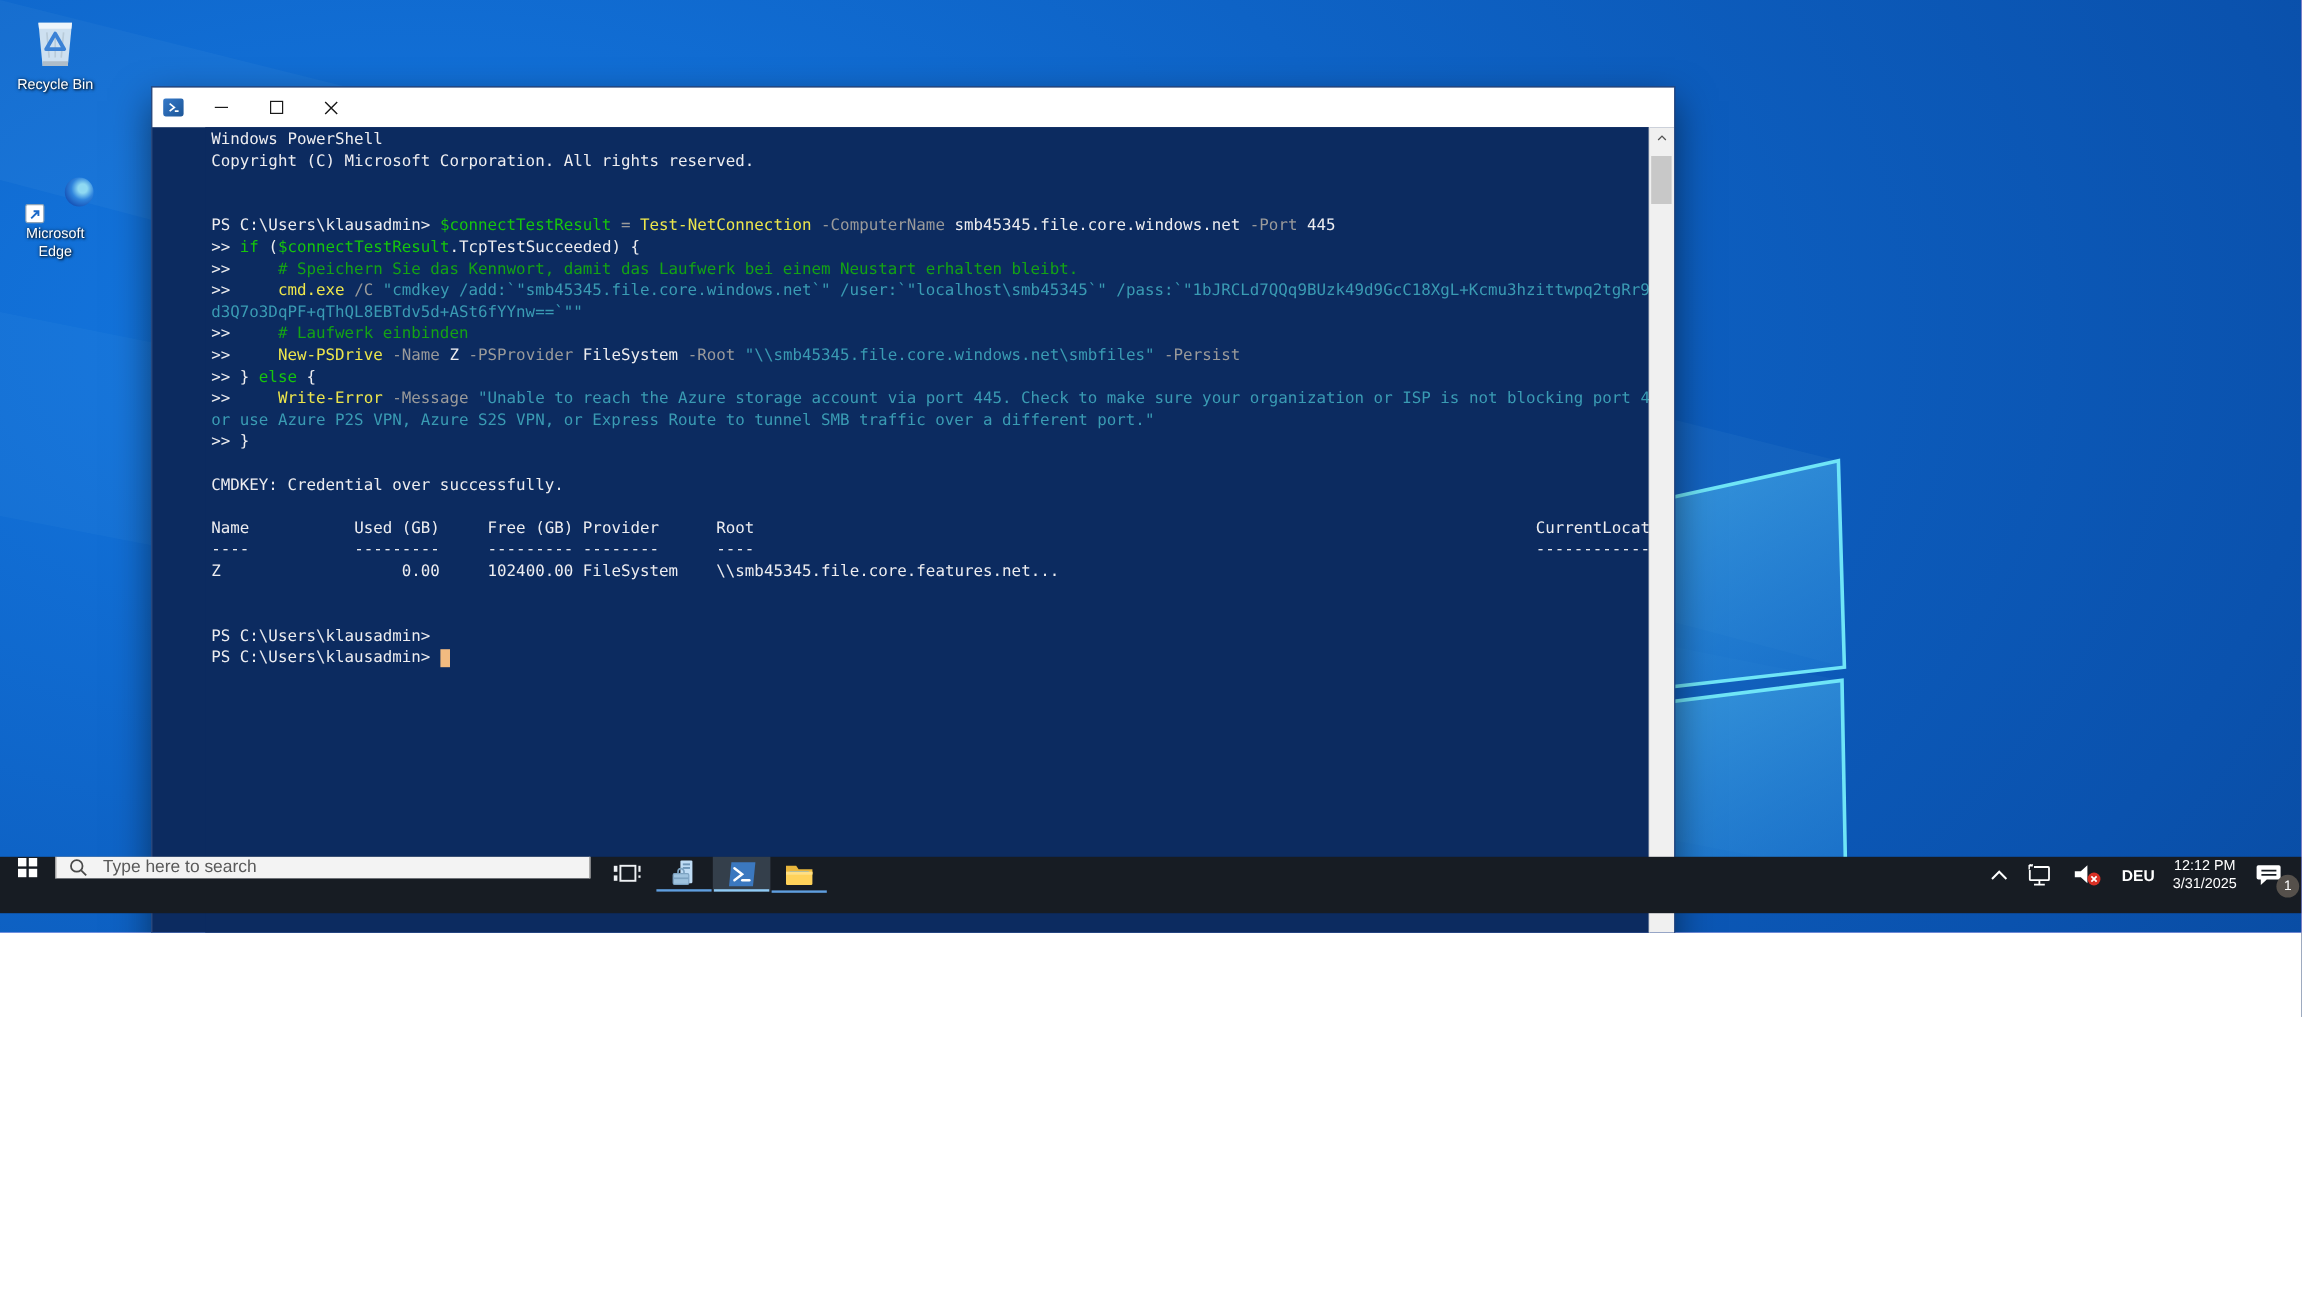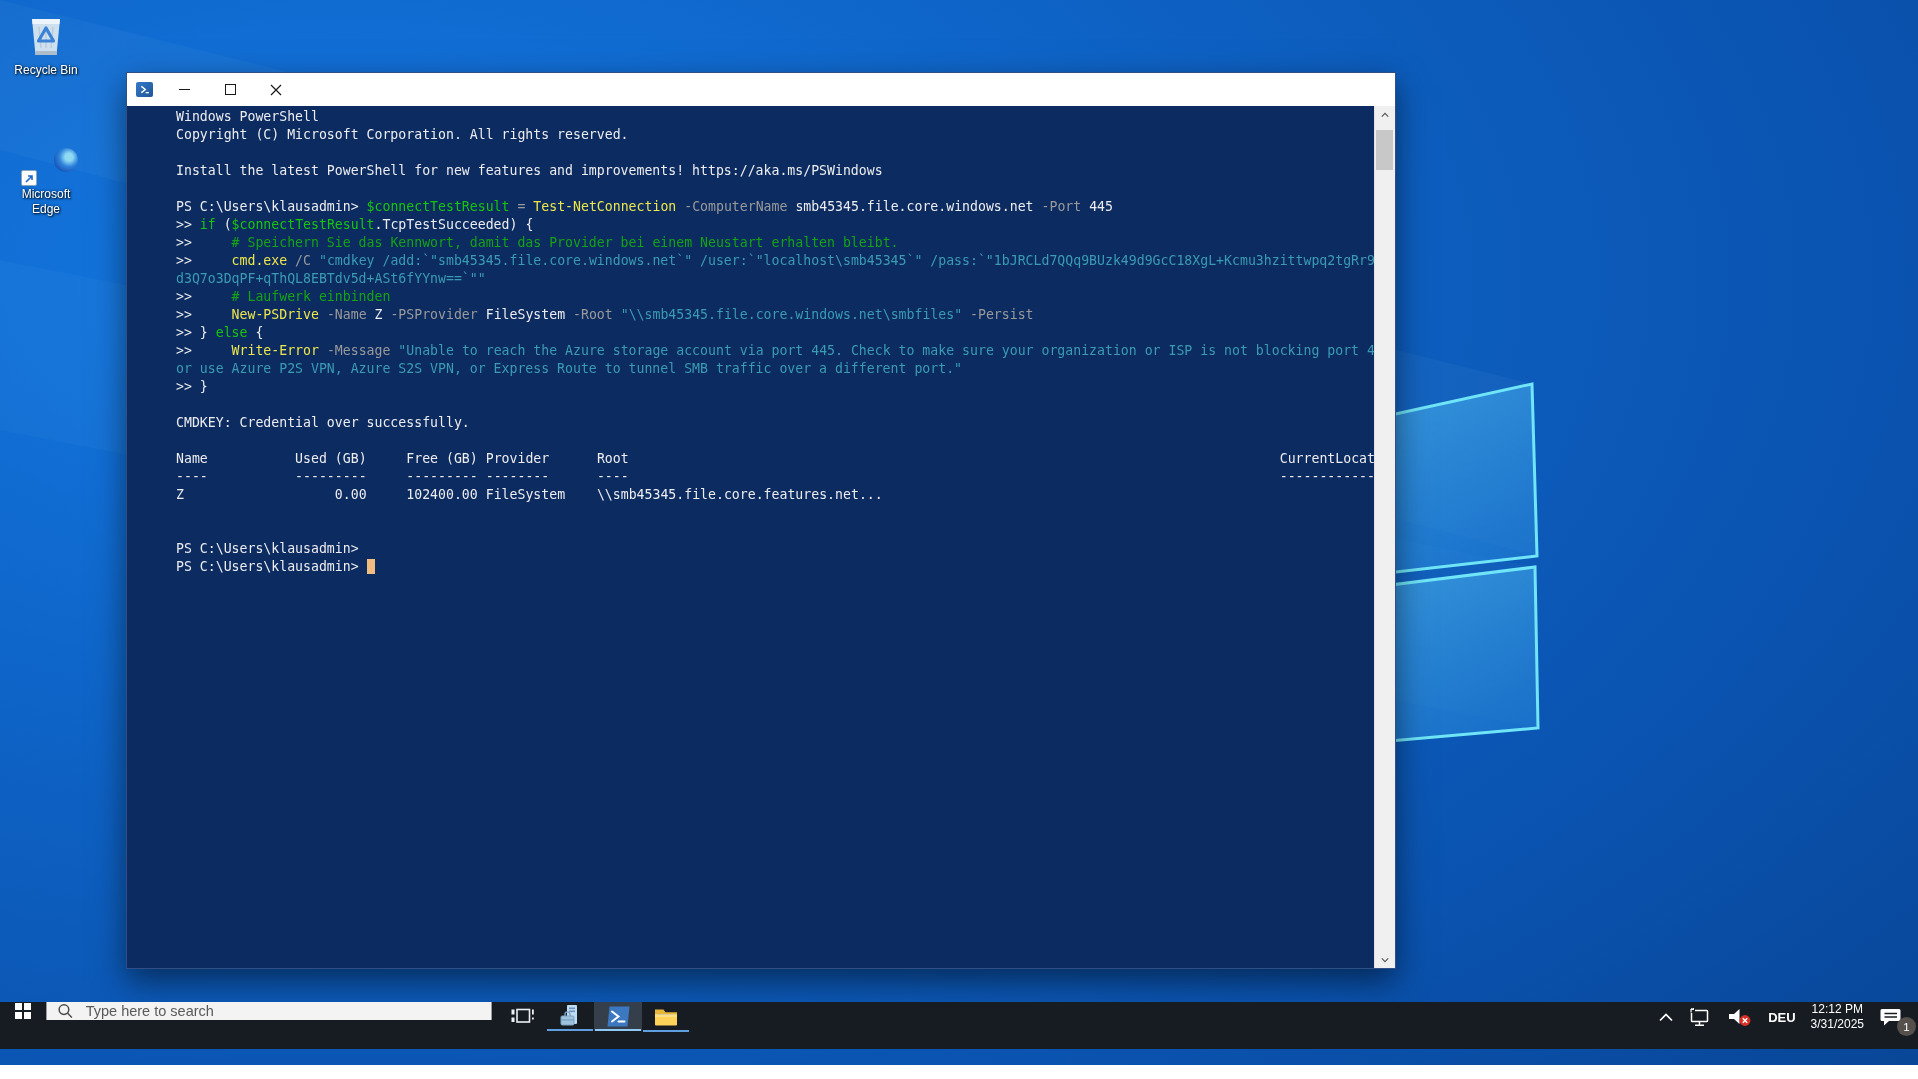--- a/index.html
+++ b/index.html
@@ -1,17 +1,17 @@
 <!DOCTYPE html>
 <html style="--terminal_bg: #0C2B60; --term_text: #EDEDF0; --term_yellow: #EDE64C; --term_gray: #9A9A9A; --term_string: #3A9BB3; --term_green: #16C60C; --term_comment: #14A314; --term_cursor: #F2BB80; --titlebar_bg: #FFFFFF; --titlebar_text: #000000; --scrollbar_track: #F0F0F0; --scrollbar_thumb: #C8C8C8; --taskbar_bg: #171C23; --underline: #5F9EDF; --search_bg: #F3F3F3; --search_text: #595959; --pane_border: #6FE5F7;"><head>
 <meta charset="utf-8">
 <style>
   html,body{margin:0;padding:0;width:1918px;height:1079px;overflow:hidden;
     font-family:"Liberation Sans",sans-serif;-webkit-font-smoothing:antialiased;}
-  .desktop{position:relative;width:1918px;height:1065px;overflow:hidden;background:#8b5cf6;}
+  .desktop{position:relative;width:1918px;height:777px;overflow:hidden;background:#8b5cf6;}
   .wallpaper{position:absolute;inset:0;}
 
   
   .desk-icon{position:absolute;width:78px;text-align:center;cursor:default;}
   .desk-icon .ico{display:block;margin:0 auto;}
   .desk-label{margin-top:3px;font-size:12px;line-height:15px;color:#fff;
     text-shadow:1px 1px 2px rgba(0,0,0,.9),0 0 3px rgba(0,0,0,.6);}
   .edge-logo{width:42px;height:42px;border-radius:50%;margin:3px auto 0;position:relative;
     background:conic-gradient(from 140deg at 52% 45%,#33c86a 0deg,#45c2e8 80deg,#2e86dc 150deg,#1b59be 210deg,#2aa7e0 300deg,#7ed95f 345deg,#33c86a 360deg);}
   .edge-logo::after{content:"";position:absolute;left:8px;top:12px;width:24px;height:24px;border-radius:50%;
@@ -147,25 +147,24 @@
             </svg>
         </button>
       </span>
     </div>
 
     <div class="console">
       <div class="console-text">
           <div class="tline"><span class="c-w">Windows PowerShell</span></div>
           <div class="tline"><span class="c-w">Copyright (C) Microsoft Corporation. All rights reserved.</span></div>
           <div class="tline"></div>
-          <div class="tline"><span class="c-w">Install the latest PowerShell for new features and improvements! https://aka.ms/PSWindows</span></div>
           <div class="tline"></div>
           <div class="tline"><span class="c-w">PS C:\Users\klausadmin&gt; </span><span class="c-v">$connectTestResult</span><span class="c-w"> </span><span class="c-g">=</span><span class="c-w"> </span><span class="c-y">Test-NetConnection</span><span class="c-w"> </span><span class="c-g">-ComputerName</span><span class="c-w"> smb45345.file.core.windows.net </span><span class="c-g">-Port</span><span class="c-w"> 445</span></div>
           <div class="tline"><span class="c-w">&gt;&gt; </span><span class="c-v">if</span><span class="c-w"> (</span><span class="c-v">$connectTestResult</span><span class="c-w">.TcpTestSucceeded) {</span></div>
-          <div class="tline"><span class="c-w">&gt;&gt; </span><span class="c-cm">    # Speichern Sie das Kennwort, damit das Provider bei einem Neustart erhalten bleibt.</span></div>
+          <div class="tline"><span class="c-w">&gt;&gt; </span><span class="c-cm">    # Speichern Sie das Kennwort, damit das Laufwerk bei einem Neustart erhalten bleibt.</span></div>
           <div class="tline wrap-all"><span class="c-w">&gt;&gt;     </span><span class="c-y">cmd.exe</span><span class="c-w"> </span><span class="c-g">/C</span><span class="c-w"> </span><span class="c-s">"cmdkey /add:`"smb45345.file.core.windows.net`" /user:`"localhost\smb45345`" /pass:`"1bJRCLd7QQq9BUzk49d9GcC18XgL+Kcmu3hzittwpq2tgRr9S5Nxd3Q7o3DqPF+qThQL8EBTdv5d+ASt6fYYnw==`""</span></div>
           <div class="tline"><span class="c-w">&gt;&gt; </span><span class="c-cm">    # Laufwerk einbinden</span></div>
           <div class="tline"><span class="c-w">&gt;&gt;     </span><span class="c-y">New-PSDrive</span><span class="c-w"> </span><span class="c-g">-Name</span><span class="c-w"> Z </span><span class="c-g">-PSProvider</span><span class="c-w"> FileSystem </span><span class="c-g">-Root</span><span class="c-w"> </span><span class="c-s">"\\smb45345.file.core.windows.net\smbfiles"</span><span class="c-w"> </span><span class="c-g">-Persist</span></div>
           <div class="tline"><span class="c-w">&gt;&gt; } </span><span class="c-v">else</span><span class="c-w"> {</span></div>
           <div class="tline wrap-word"><span class="c-w">&gt;&gt;     </span><span class="c-y">Write-Error</span><span class="c-w"> </span><span class="c-g">-Message</span><span class="c-w"> </span><span class="c-s">"Unable to reach the Azure storage account via port 445. Check to make sure your organization or ISP is not blocking port 445, or use Azure P2S VPN, Azure S2S VPN, or Express Route to tunnel SMB traffic over a different port."</span></div>
           <div class="tline"><span class="c-w">&gt;&gt; }</span></div>
           <div class="tline"></div>
           <div class="tline"><span class="c-w">CMDKEY: Credential over successfully.</span></div>
           <div class="tline"></div>
           <div class="tline"><span class="c-w">Name</span><span class="c-w">           </span><span class="c-w">Used (GB)</span><span class="c-w">     </span><span class="c-w">Free (GB)</span><span class="c-w"> </span><span class="c-w">Provider</span><span class="c-w">      </span><span class="c-w">Root</span><span class="c-w">                                                                                  </span><span class="c-w">CurrentLocation</span></div>

